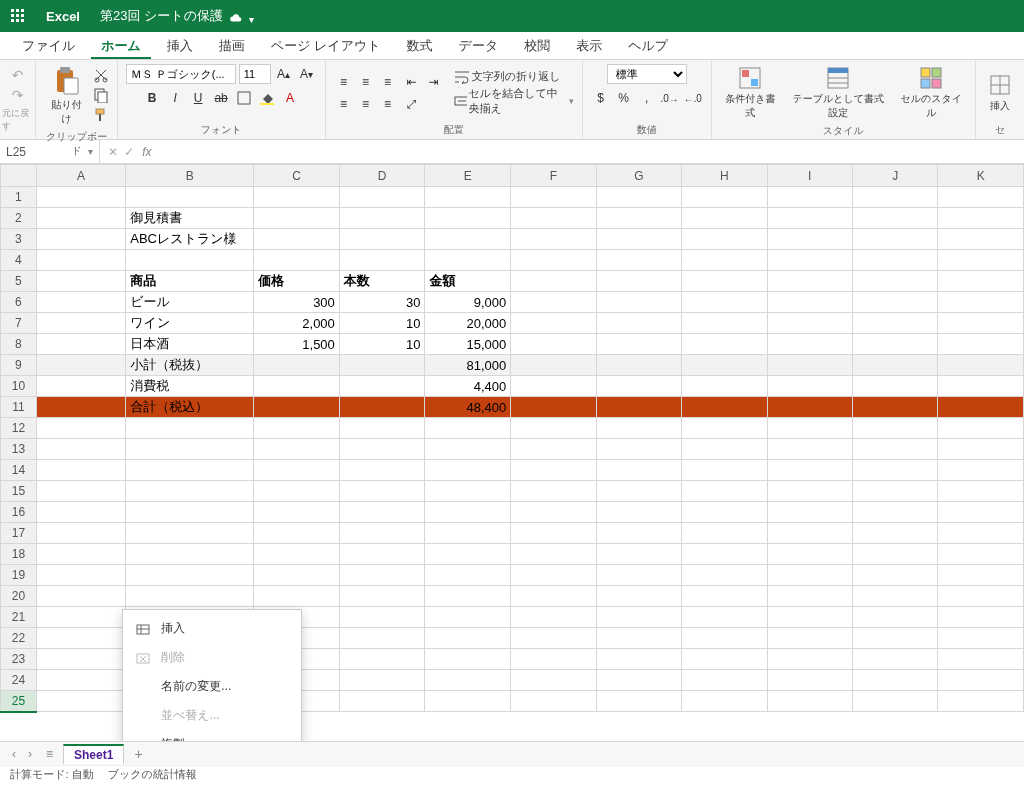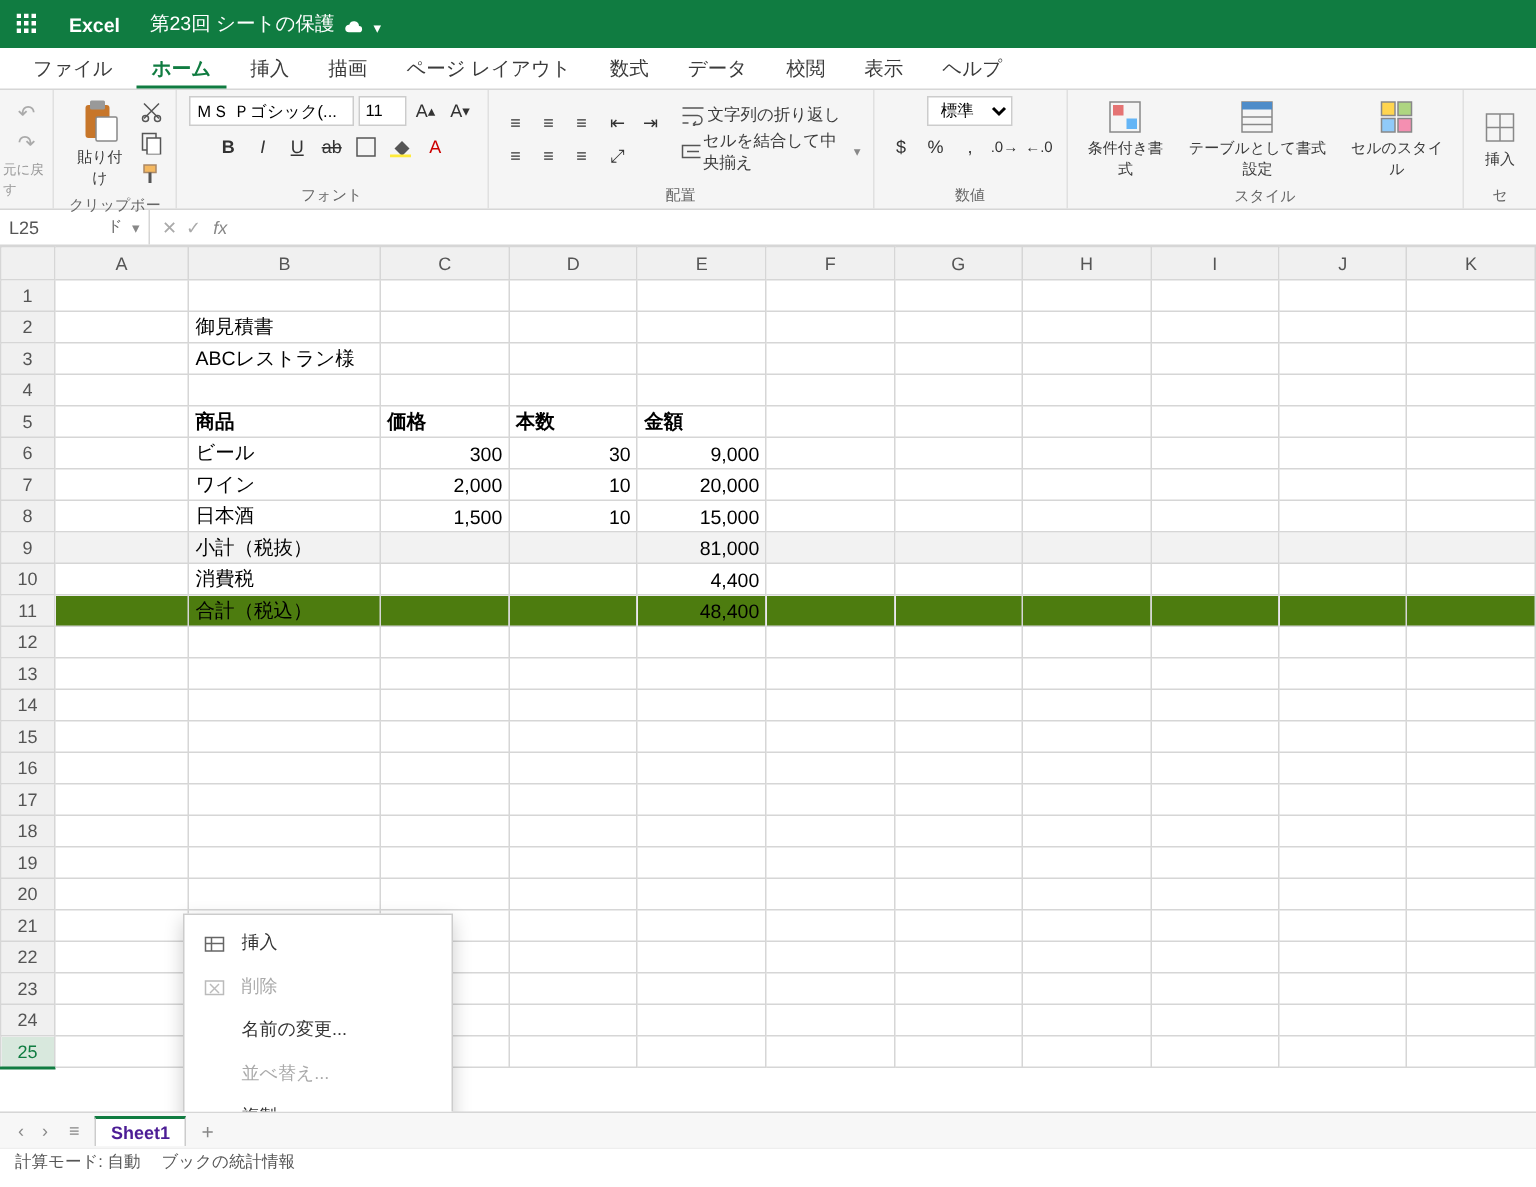--- a/index.html
+++ b/index.html
@@ -44,21 +44,21 @@
 .grid { border-collapse: collapse; table-layout: fixed; }
 .grid th, .grid td { border: 1px solid #d6d6d6; font-size: 13px; height: 21px; overflow: hidden; white-space: nowrap; }
 .grid thead th { background: #f0f0f0; font-weight: normal; text-align: center; color: #555; font-size: 12px; height: 22px;}
 .grid thead th.corner { width: 36px; background: #f0f0f0; }
 .grid tbody th { background: #f0f0f0; font-weight: normal; text-align: center; color: #555; width: 36px; font-size: 12px;}
 .grid td { padding: 0 4px; }
 .grid td.txt { text-align: left; }
 .grid td.num { text-align: right; }
 .grid .hdr { font-weight: bold; }
 .grid tr.subtotal td { background: #f2f2f2; }
-.grid tr.total td { background: #4d7c0f; }
+.grid tr.total td { background: #c2410c; }
 .grid td.empty { background: #fff; }
 .grid tbody th.activerow { background:#d8e8dd; color:#107c41; border-bottom:2px solid #107c41;}
 
 
 .cA { width: 90px; } .cB { width: 128px; } .cC { width: 86px; } .cD { width: 86px; }
 .cE { width: 86px; } .cF { width: 86px; } .cG { width: 86px; } .cH { width: 86px; }
 .cI { width: 86px; } .cJ { width: 86px; } .cK { width: 86px; }
 
 
 .ctxmenu { position: absolute; left: 122px; top: 445px; width: 180px; background: #fff; border: 1px solid #ccc; box-shadow: 0 4px 12px rgba(0,0,0,.2); font-size: 12px; padding: 4px 0; z-index:10;}
@@ -229,21 +229,21 @@
           <span style="font-size:11px;">セルを結合して中央揃え</span>
           <span style="font-size:9px;color:#888;">▾</span>
         </div>
       </div>
     </div>
     <div class="label">配置</div>
   </div>
 
   <div class="rgroup">
     <div class="body fontcol">
-      <select class="fake" style="width:57px"><option>標準</option></select>
+      <select class="fake" style="width:80px"><option>標準</option></select>
       <div class="fontrow">
         <button class="fmtbtn">$</button>
         <button class="fmtbtn">%</button>
         <button class="fmtbtn">,</button>
         <button class="fmtbtn" style="font-size:10px;">.0→</button>
         <button class="fmtbtn" style="font-size:10px;">←.0</button>
       </div>
     </div>
     <div class="label">数値</div>
   </div>

